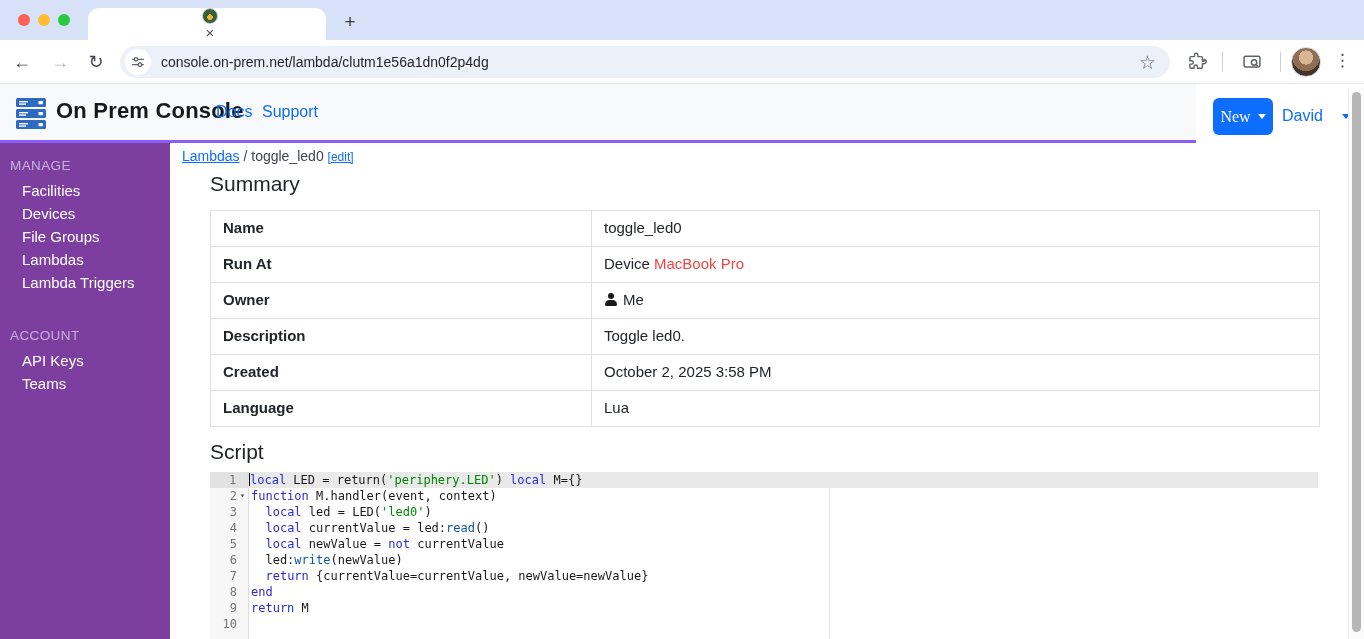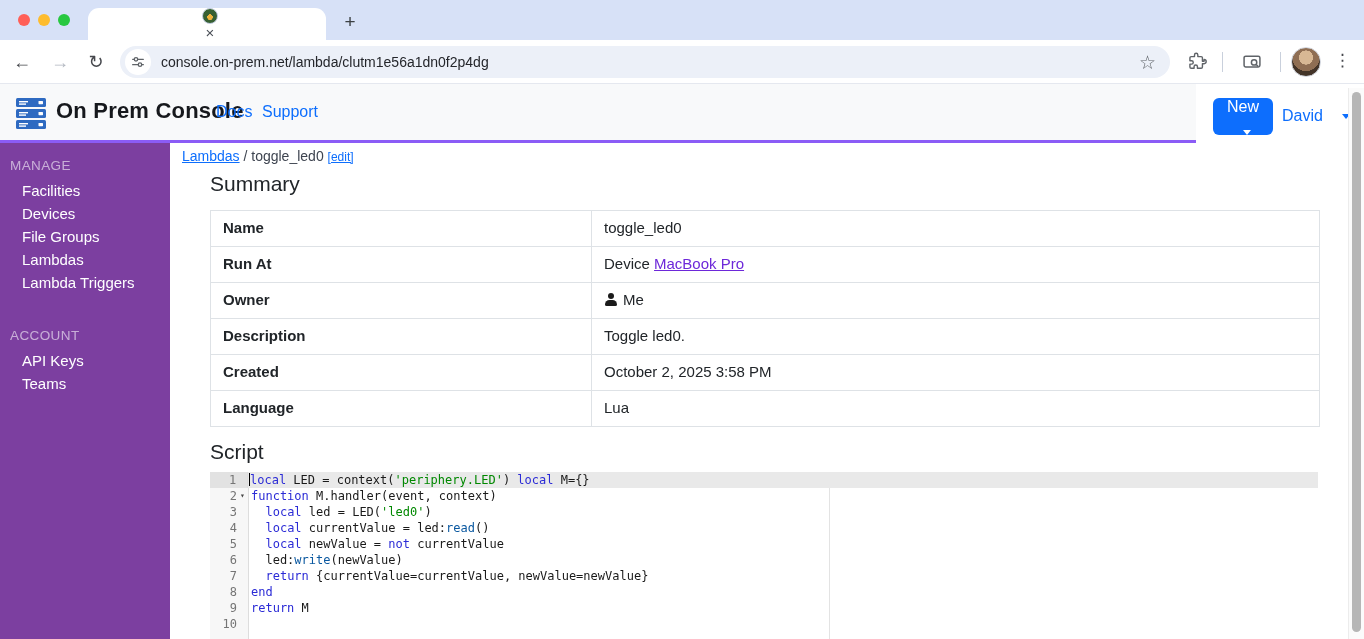--- a/index.html
+++ b/index.html
@@ -26,41 +26,41 @@
   .tb-icon { position:absolute; top:12px; width:20px; height:20px; }
   .tb-sep { position:absolute; top:12px; width:1px; height:20px; background:#c9d0dc; }
   .avatar { position:absolute; left:1291px; top:7px; width:30px; height:30px; border-radius:50%; background:radial-gradient(circle at 50% 34%, #d8b894 0 30%, #8f6e53 31% 58%, #433428 59%); border:1px solid #d2d6de; }
   .kebab { position:absolute; left:1334px; top:10px; font-size:17px; color:#45474c; width:16px; text-align:center; }
 
   
   .appheader { position:absolute; left:0; top:84px; width:1196px; height:59px; background:#f8f9fa; border-bottom:3px solid #8b5cf6;text-decoration:underline; }
   .logo { position:absolute; left:14px; top:13px; }
   .app-title { position:absolute; left:56px; top:14px; font-size:22px; font-weight:700; color:#16181c; letter-spacing:0.2px; }
   .hlink { position:absolute; top:19px; font-size:16px; color:#0d6efd; text-decoration:none; cursor:pointer; }
-  .btn-new { position:absolute; left:1213px; top:98px; width:60px; height:37px; background:#0d6efd; color:#fff; font-size:16px; border:none; border-radius:6px; display:flex; align-items:center; justify-content:space-between; cursor:pointer; font-family:Liberation Sans, sans-serif;flex-direction:column; }
+  .btn-new { position:absolute; left:1213px; top:98px; width:60px; height:37px; background:#0d6efd; color:#fff; font-size:16px; border:none; border-radius:6px; display:flex; align-items:center; justify-content:center; cursor:pointer; font-family:Liberation Serif, serif; }
   .user-menu { position:absolute; left:1282px; top:107px; font-size:16px; color:#0d6efd; cursor:pointer; display:flex; align-items:center;gap:12px; }
   .caret { display:inline-block; width:0; height:0; border-left:4px solid transparent; border-right:4px solid transparent; border-top:5px solid currentColor; margin-left:7px; }
 
   
   .sidebar { position:absolute; left:0; top:143px; width:170px; height:496px; background:#7c3fa0; padding-top:11px; }
   .sb-head { padding:4px 10px 6px; font-size:13.5px; color:rgba(255,255,255,0.58); letter-spacing:0.4px; }
   .sb-item { padding:2px 10px 2px 22px; font-size:15px; color:#fff; line-height:19px; cursor:pointer; }
   .sb-gap { height:30px; }
 
   
   .content { position:absolute; left:170px; top:143px; width:1178px; height:496px; background:#fff; overflow:hidden; }
   .breadcrumb { position:absolute; left:12px; top:5px; font-size:14px; color:#3e4450; }
   .breadcrumb a { color:#0d6efd; text-decoration:underline; cursor:pointer; }
   .bc-edit { font-size:12px; }
   .sec-h { position:absolute; left:40px; font-size:21px; font-weight:500; color:#212529; }
   .tbl { position:absolute; left:40px; top:67px; width:1110px; border:1px solid #dee2e6; border-bottom:none; font-size:15px; color:#212529; }
   .trow { display:flex; height:36px; border-bottom:1px solid #dee2e6; }
   .tlabel { width:381px; border-right:1px solid #dee2e6; font-weight:700; padding:8px 12px; }
   .tvalue { flex:1; padding:8px 12px; }
-  .tvalue a { color:#6d28d9; text-decoration:underline; cursor:pointer; }
+  .tvalue a { color:#ef4444; cursor:pointer; }
   .person-icon { position:relative; display:inline-block; width:13px; height:13px; margin-right:6px; vertical-align:-1px; }
   .person-icon::before { content:""; position:absolute; top:0; left:3.5px; width:6px; height:6px; border-radius:50%; background:#1a1a1a; }
   .person-icon::after { content:""; position:absolute; bottom:0; left:0.5px; width:12px; height:6.5px; border-radius:6px 6px 2px 2px; background:#1a1a1a; }
 
   
   .editor { position:absolute; left:40px; top:329px; width:1108px; height:167px; font-family:"DejaVu Sans Mono", monospace; font-size:12px; line-height:16px; background:#fff; }
   .editor::before { content:""; position:absolute; left:0; top:0; bottom:0; width:38px; background:#f7f7f7; border-right:1px solid #ddd; z-index:0; }
   .ruler { position:absolute; left:619px; top:0; bottom:0; width:1px; background:#e3e3e3; z-index:1; }
   .cm-line { position:relative; z-index:2; display:flex; height:16px; }
   .cm-line.active { background:#e9e9e9; }
@@ -211,21 +211,21 @@
       </div>
 
     <div class="sec-h" style="top:297px">Script</div>
     <div class="editor" id="code-editor">
       <div class="ruler"></div>
     <div class="cm-line active">
           <div class="cm-gutter-cell">
             <span class="cm-num">1</span>
             <span class="cm-fold"></span>
           </div>
-          <div class="cm-code"><span class="cm-cursor"></span><span class="tk-k">local</span><span class="tk-p"> LED = context(</span><span class="tk-s">'periphery.LED'</span><span class="tk-p">) </span><span class="tk-k">local</span><span class="tk-p"> M={}</span></div>
+          <div class="cm-code"><span class="cm-cursor"></span><span class="tk-k">local</span><span class="tk-p"> LED = return(</span><span class="tk-s">'periphery.LED'</span><span class="tk-p">) </span><span class="tk-k">local</span><span class="tk-p"> M={}</span></div>
         </div>
         <div class="cm-line">
           <div class="cm-gutter-cell">
             <span class="cm-num">2</span>
             <span class="cm-fold">▾</span>
           </div>
           <div class="cm-code"><span class="tk-k">function</span><span class="tk-p"> M.handler(event, context)</span></div>
         </div>
         <div class="cm-line">
           <div class="cm-gutter-cell">

